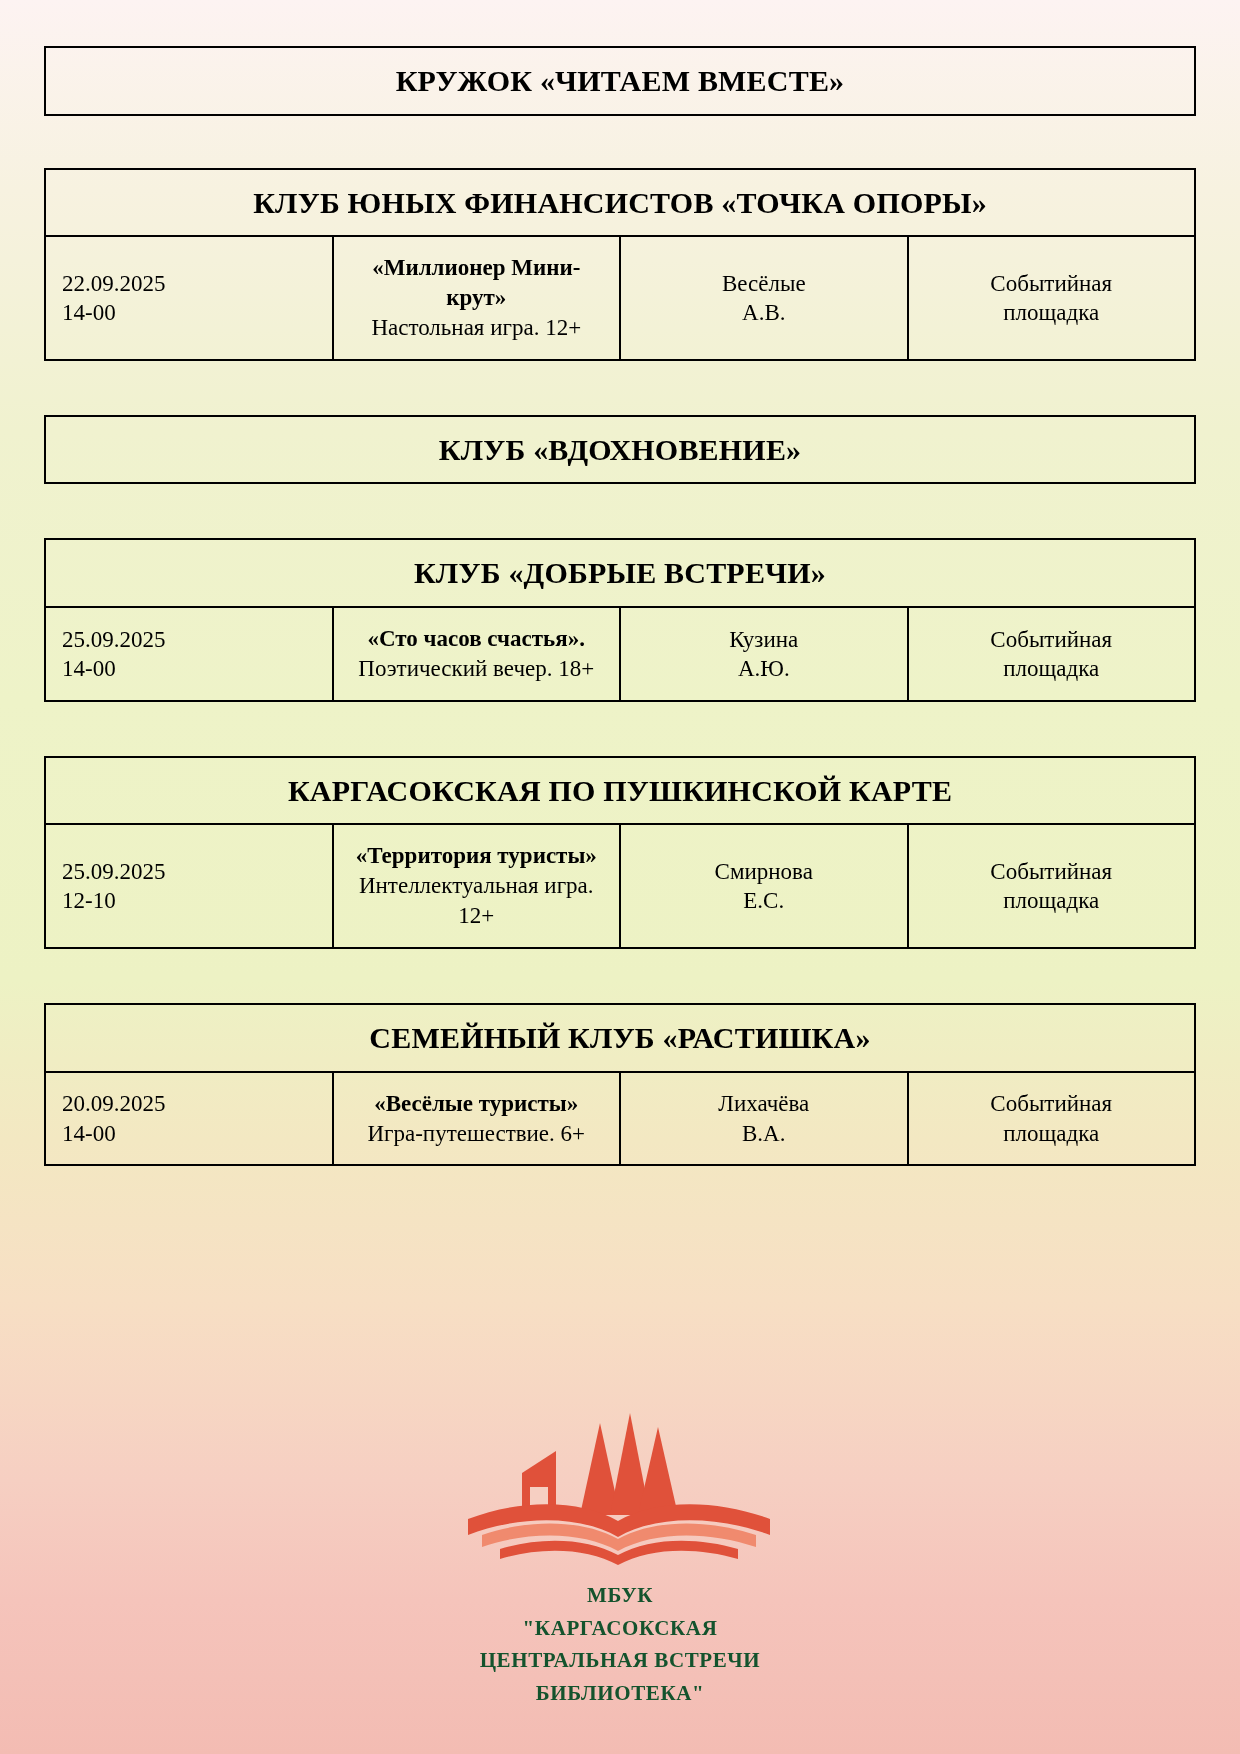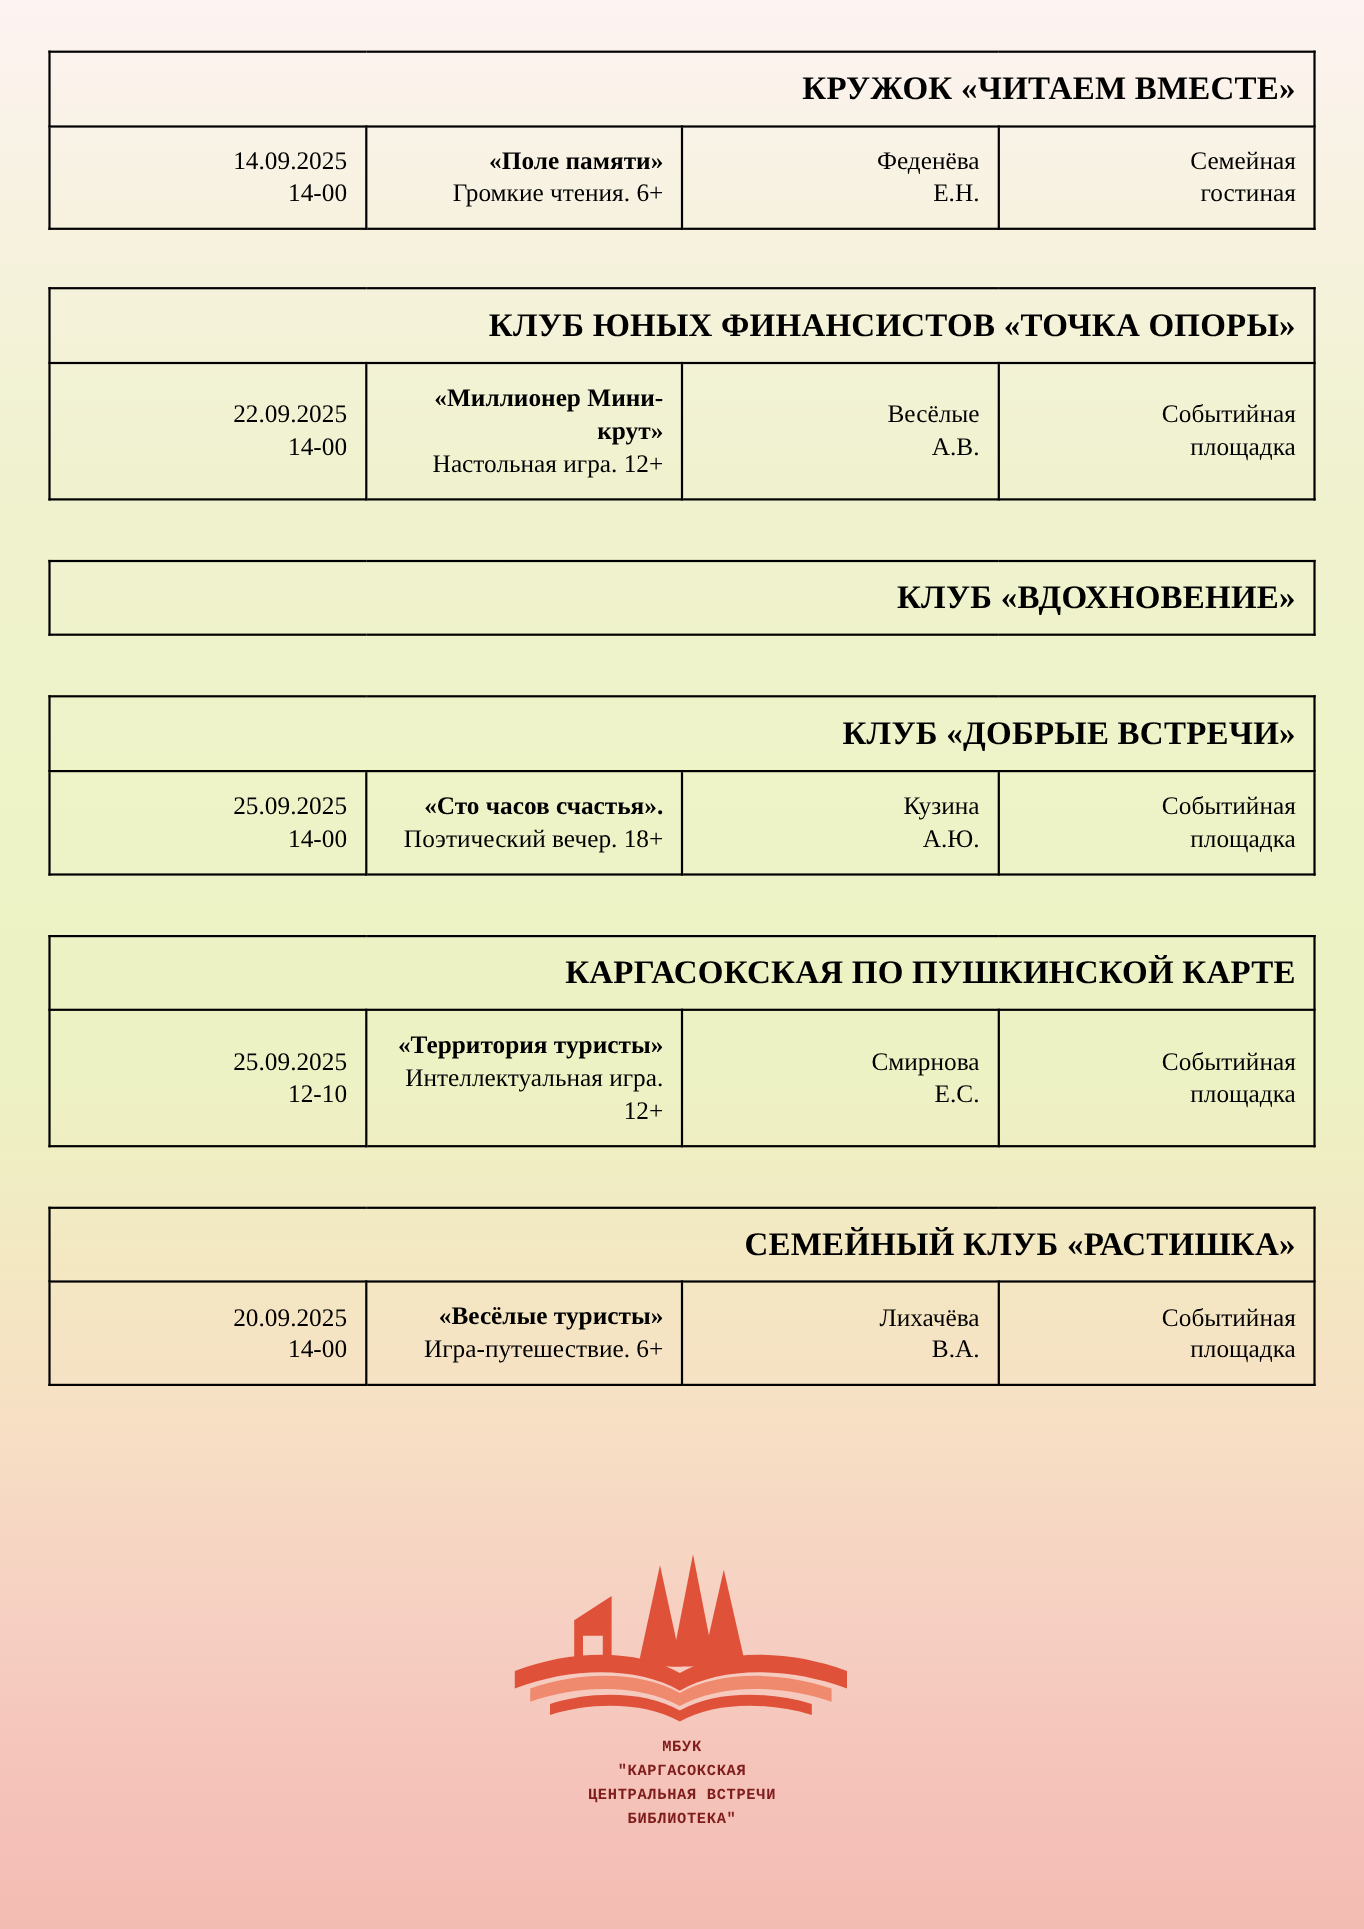--- a/index.html
+++ b/index.html
@@ -42,21 +42,20 @@
   table.event-table {
     border-collapse: collapse;
     width: 1152px;
     margin: 0 auto;
     table-layout: fixed;
   }
   table.event-table td {
     border: 2px solid #000;
     padding: 16px;
     vertical-align: middle;
-    text-align: right;
   }
   .title-cell {
     text-align: center;
     font-weight: bold;
     font-size: 30px;
     letter-spacing: 0.2px;
     padding: 10px 6px 11px 6px;
     line-height: 1.12;
   }
   .date-cell {
@@ -108,50 +107,38 @@
     text-align: center;
   }
   .logo-mark {
     width: 320px;
     height: 180px;
     margin: 0 auto;
     position: relative;
   }
   .logo-text {
     margin-top: 4px;
-    font-family: Liberation Mono, monospace;
+    font-family: Liberation Serif, serif;
     font-weight: bold;
-    color: #7f1d1d;
-    font-size: 14px;
+    color: #14532d;
+    font-size: 21px;
     line-height: 1.55;
     letter-spacing: 0.6px;
   }
 </style>
 </head>
 <body>
 
 <div class="page">
 
   <div class="block first">
     <table class="event-table">
       <tbody>
           <tr>
         <td class="title-cell" colspan="4">КРУЖОК «ЧИТАЕМ ВМЕСТЕ»</td>
-      </tr>
-      <tr>
-        <td class="date-cell">14.09.2025
-14-00</td>
-        <td class="desc-cell">
-          <span class="name">«Поле памяти»</span>
-          <span class="sub">Громкие чтения. 6+</span>
-        </td>
-        <td class="person-cell">Феденёва
-Е.Н.</td>
-        <td class="place-cell">Семейная
-гостиная</td>
       </tr>
     </tbody>
       </table>
   </div>
 
   <div class="block">
     <table class="event-table">
       <tbody>
           <tr>
         <td class="title-cell" colspan="4">КЛУБ ЮНЫХ ФИНАНСИСТОВ «ТОЧКА ОПОРЫ»</td>

